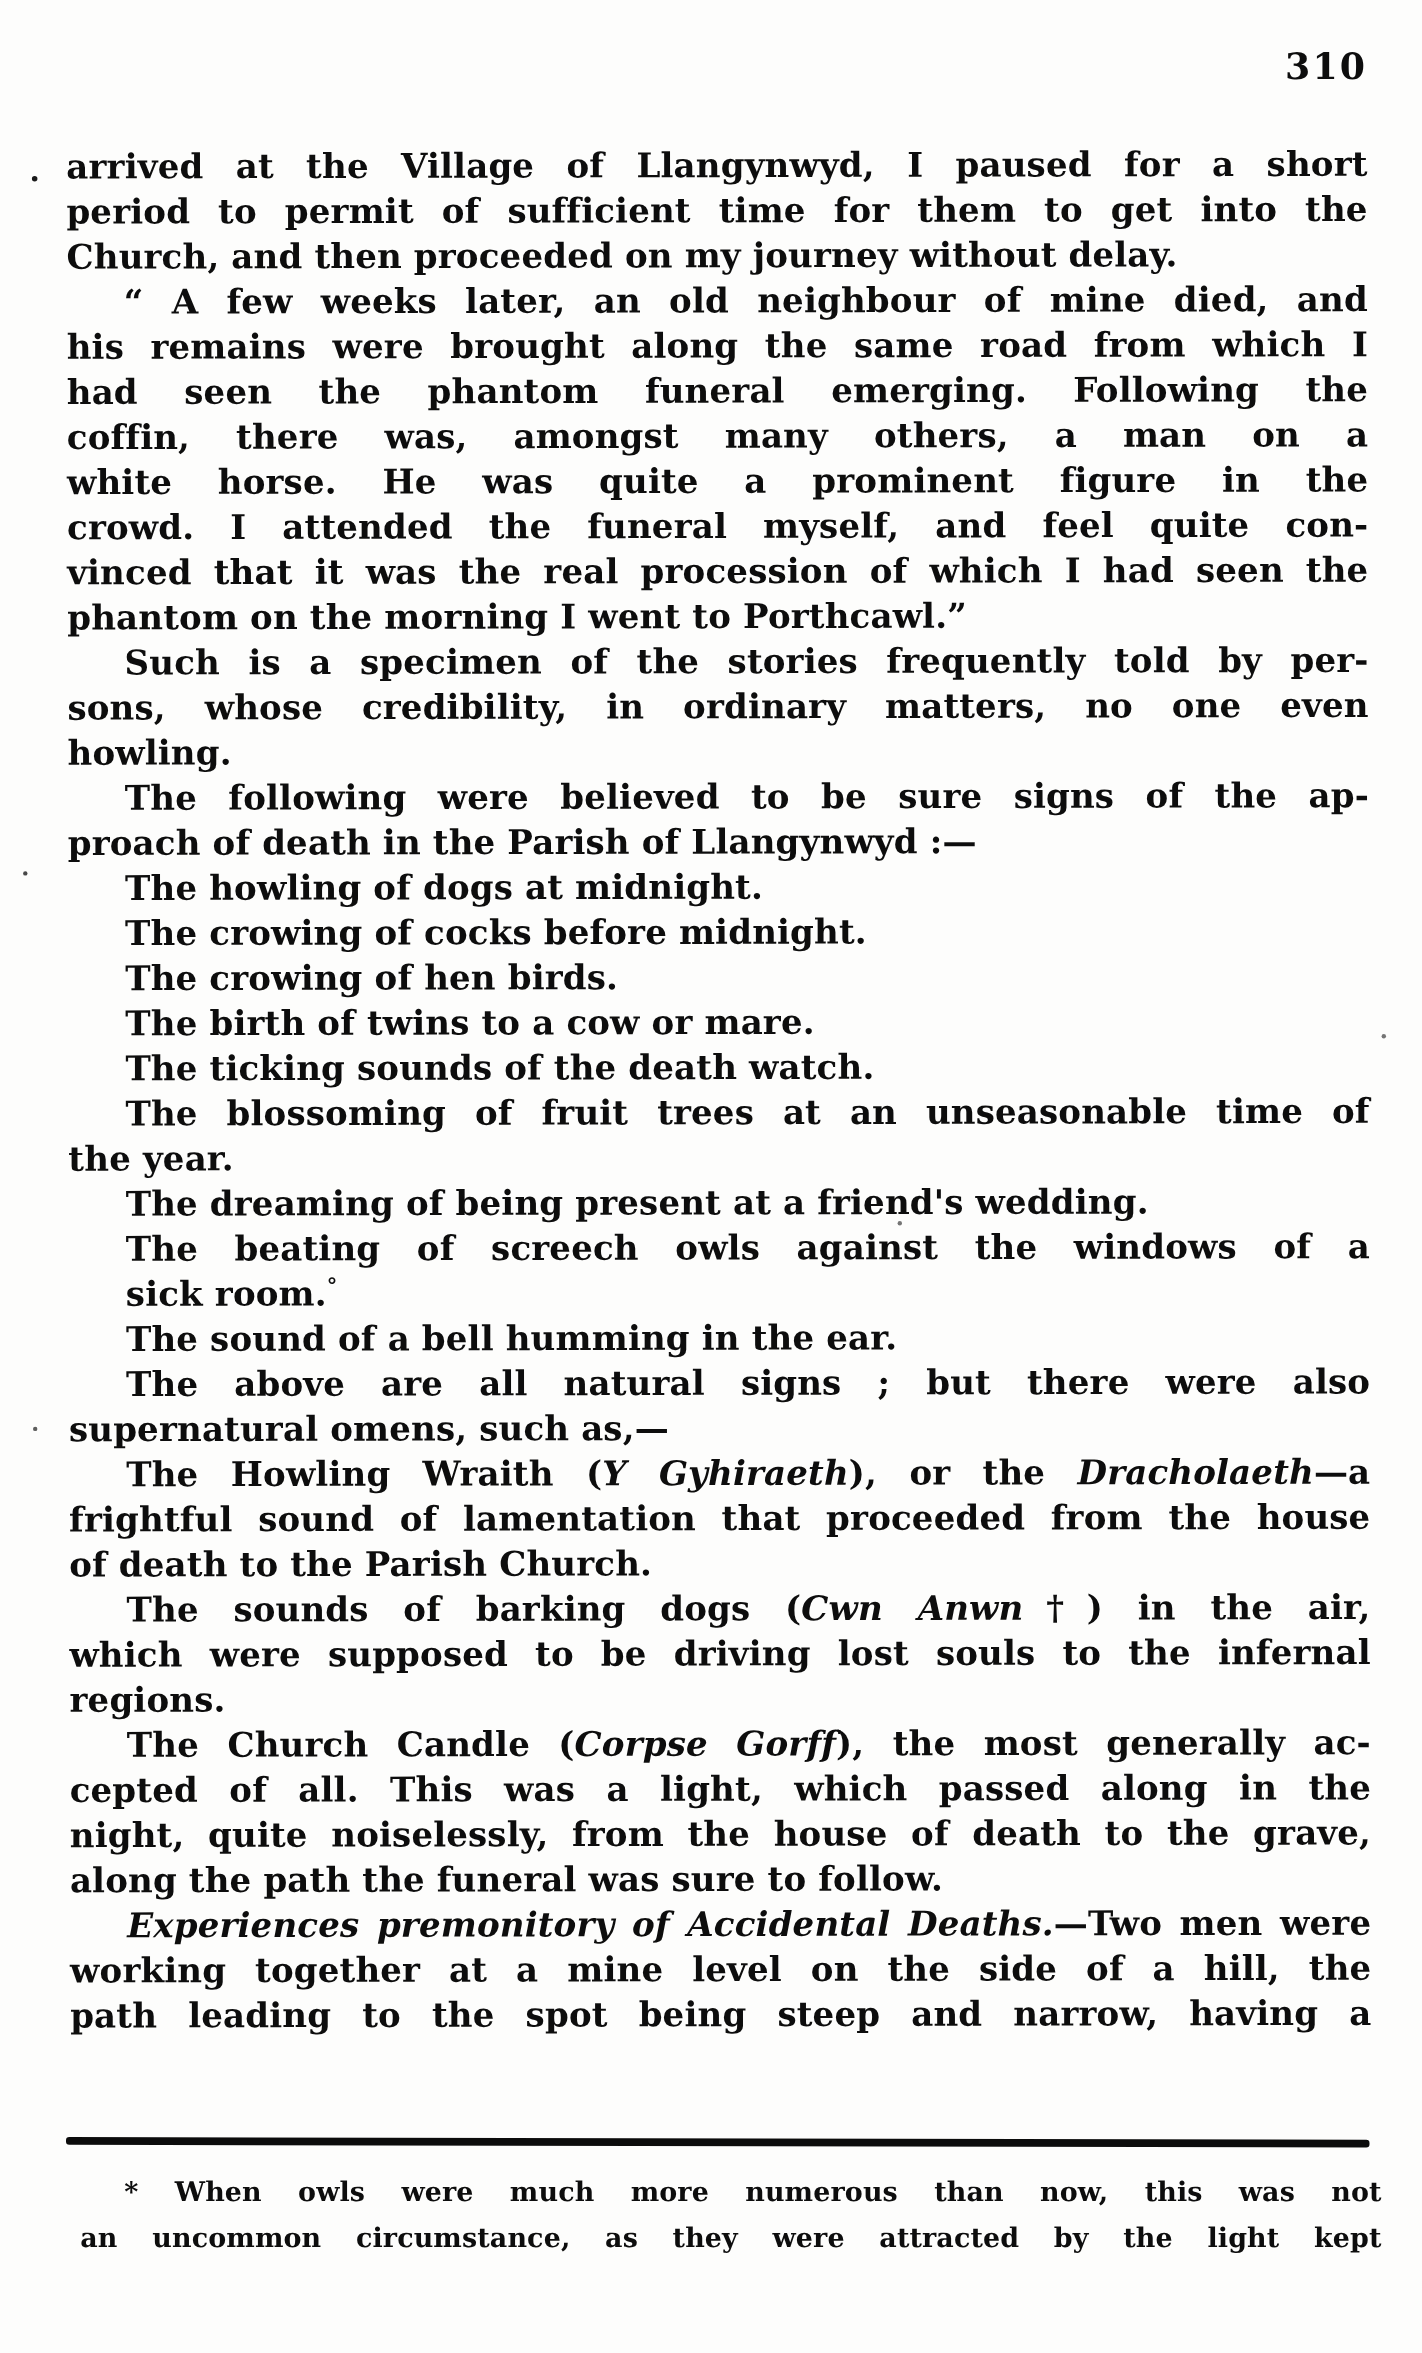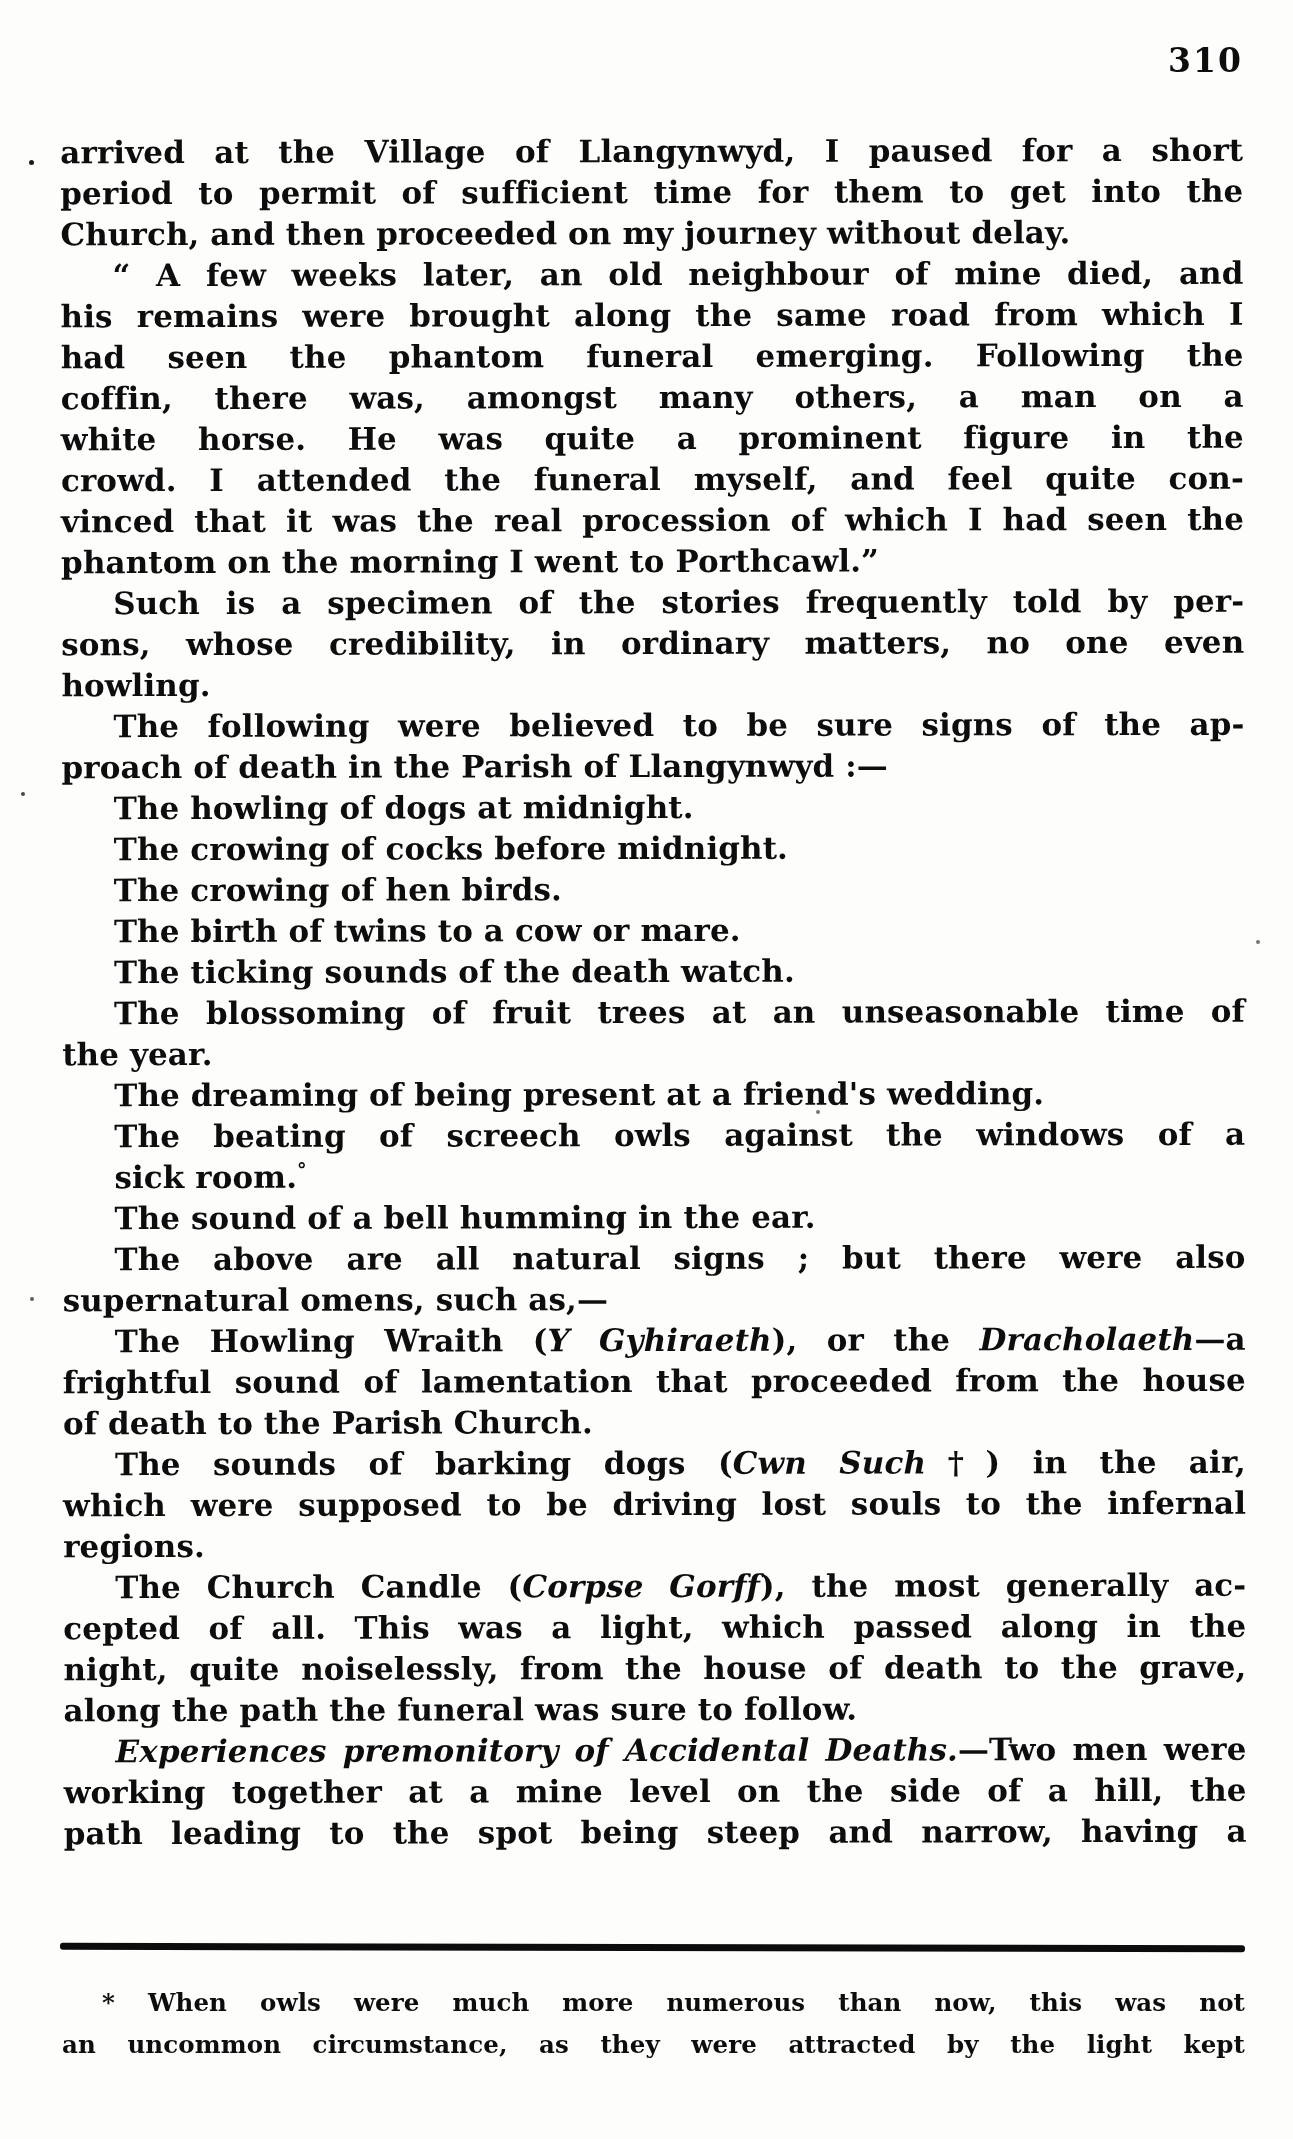--- a/index.html
+++ b/index.html
@@ -49,21 +49,21 @@
   .i { font-style: italic; }
   .sup { vertical-align: super; font-size: 0.62em; line-height: 0; }
   
   .footrule {
     position: absolute; top: 1944px; left: 60px; width: 1185px; height: 7px;
     background: #0c0c0c;
     transform: rotate(0.12deg);
     border-radius: 3px;
   }
   .footnote {
-    position: absolute; top: 1972px; left: 62px; width: 1183px; margin-top: 10px;
+    position: absolute; top: 1972px; left: 73px; width: 1183px;
   }
   .footnote .tline {
     height: 42px; line-height: 42px;
     font-size: 24.5px;
   }
   .footnote .tline.ind { padding-left: 40px; }
   
   .speck {
     position: absolute; background: #1a1a1a; border-radius: 50%;
   }
@@ -109,21 +109,21 @@
       <div class="tline"><span>the year.</span></div>
       <div class="tline ind"><span>The dreaming of being present at a friend's wedding.</span></div>
       <div class="tline ind just"><span>The beating of screech owls against the windows of a</span></div>
       <div class="tline ind"><span>sick room.</span><span class="sup">°</span></div>
       <div class="tline ind"><span>The sound of a bell humming in the ear.</span></div>
       <div class="tline ind just"><span>The above are all natural signs ; but there were also</span></div>
       <div class="tline"><span>supernatural omens, such as,—</span></div>
       <div class="tline ind just"><span>The Howling Wraith (</span><span class="i">Y Gyhiraeth</span><span>), or the </span><span class="i">Dracholaeth</span><span>—a</span></div>
       <div class="tline just"><span>frightful sound of lamentation that proceeded from the house</span></div>
       <div class="tline"><span>of death to the Parish Church.</span></div>
-      <div class="tline ind just"><span>The sounds of barking dogs (</span><span class="i">Cwn Such</span><span>†) in the air,</span></div>
+      <div class="tline ind just"><span>The sounds of barking dogs (</span><span class="i">Cwn Anwn</span><span>†) in the air,</span></div>
       <div class="tline just"><span>which were supposed to be driving lost souls to the infernal</span></div>
       <div class="tline"><span>regions.</span></div>
       <div class="tline ind just"><span>The Church Candle (</span><span class="i">Corpse Gorff</span><span>), the most generally ac-</span></div>
       <div class="tline just"><span>cepted of all. This was a light, which passed along in the</span></div>
       <div class="tline just"><span>night, quite noiselessly, from the house of death to the grave,</span></div>
       <div class="tline"><span>along the path the funeral was sure to follow.</span></div>
       <div class="tline ind just"><span class="i">Experiences premonitory of Accidental Deaths.</span><span>—Two men were</span></div>
       <div class="tline just"><span>working together at a mine level on the side of a hill, the</span></div>
       <div class="tline just"><span>path leading to the spot being steep and narrow, having a</span></div>
     </div>

